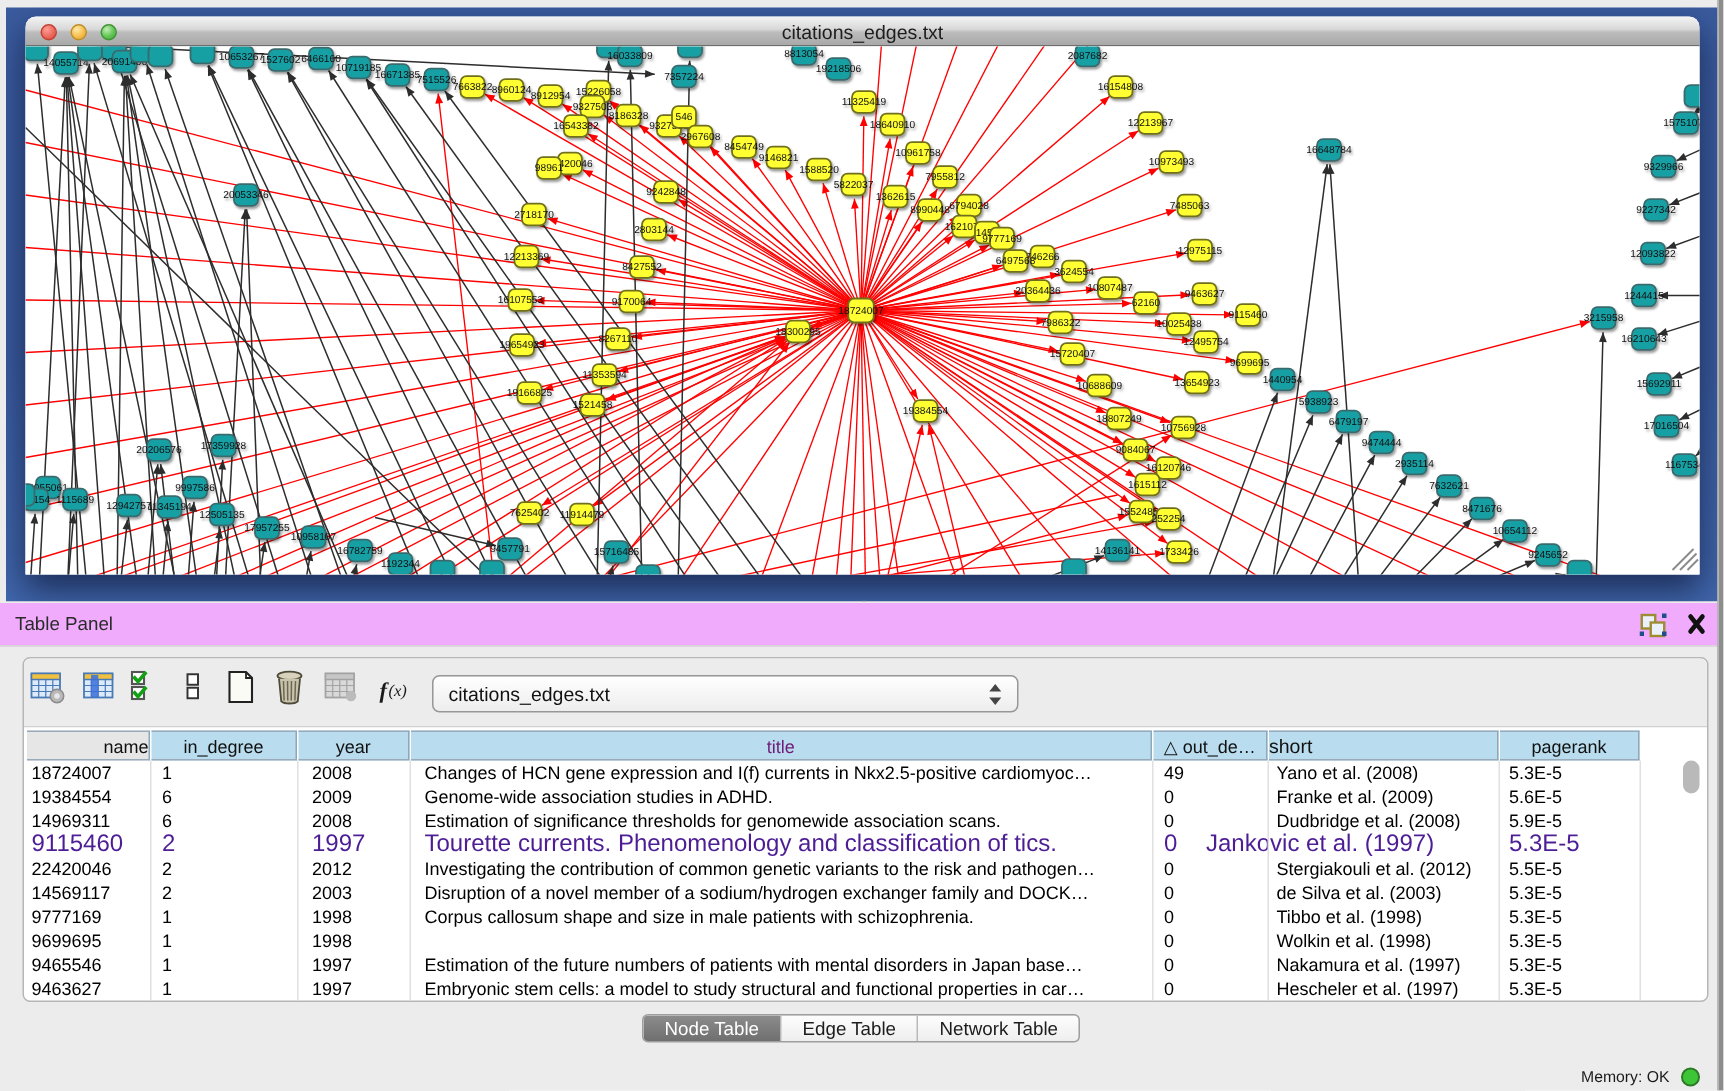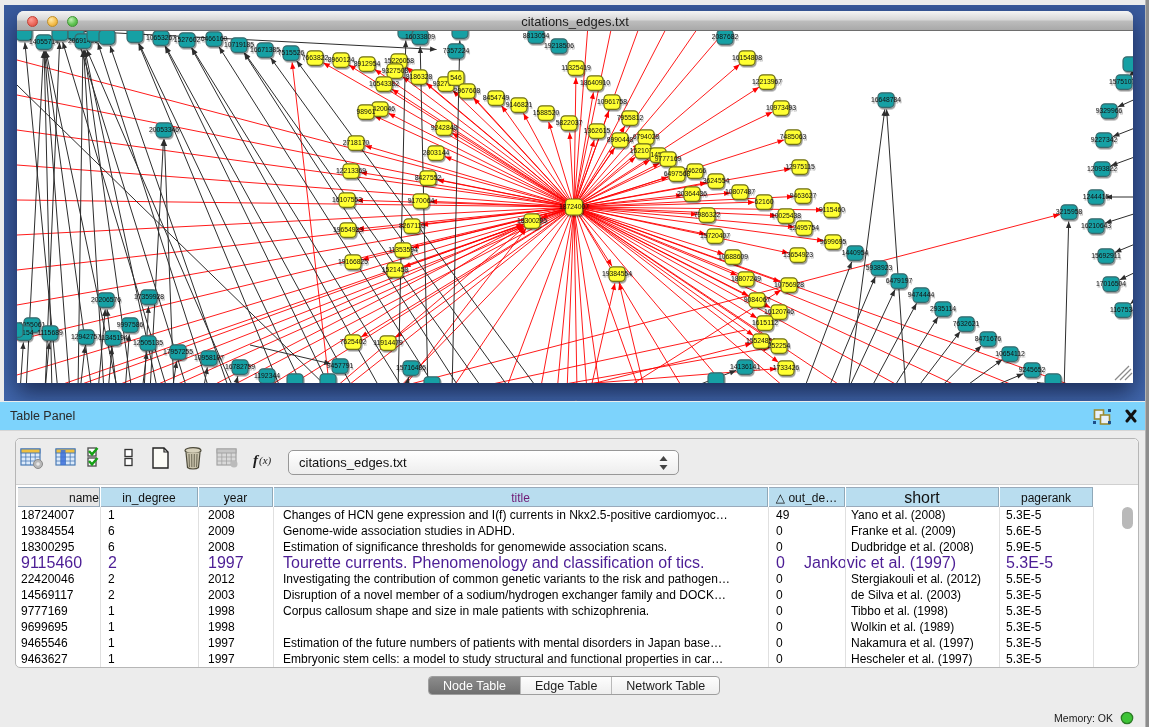--- a/index.html
+++ b/index.html
@@ -3,21 +3,21 @@
 *{margin:0;padding:0;box-sizing:border-box}
 html,body{width:1149px;height:727px;overflow:hidden;font-family:"Liberation Sans",sans-serif}
 #app{position:relative;width:1149px;height:727px;background:#ececec}
 #desktop{position:absolute;left:4px;top:5px;width:1141px;height:396px;background:linear-gradient(180deg,#3a5b9e 0%,#3a5b9e 60%,#4066ab 100%);overflow:hidden}
 #frame{position:absolute;left:13px;top:6px;width:1116px;height:372px;border-radius:7px 7px 0 0;box-shadow:0 10px 22px rgba(5,10,35,.6);background:#fff}
 #titlebar{position:absolute;left:0;top:0;width:1116px;height:20px;border-radius:7px 7px 0 0;background:linear-gradient(180deg,#f4f4f4 0%,#d8d8d8 45%,#bcbcbc 55%,#a9a9a9 100%);border-bottom:1px solid #6e6e6e}
 #titlebar .t{position:absolute;width:100%;text-align:center;top:3px;font-size:13px;color:#1d1d1d}
 .tl{position:absolute;top:4.5px;width:11px;height:11px;border-radius:50%}
 #rightedge{position:absolute;right:0;top:0;width:4px;height:727px;background:#8d8d8d;border-left:1px solid #b5b5b5}
 #panel{position:absolute;left:0;top:401px;width:1149px;height:326px;background:#ececec}
-#phead{position:absolute;left:0;top:1px;width:1145px;height:29px;background:#7dd3fc;border-bottom:1px solid #d6d6d6}
+#phead{position:absolute;left:0;top:1px;width:1145px;height:29px;background:#f0abfc;border-bottom:1px solid #d6d6d6}
 #phead .lbl{position:absolute;left:10px;top:7px;font-size:12.5px;color:#2a2a2a}
 #container{position:absolute;left:15px;top:37px;width:1124px;height:230px;background:#fff;border:1px solid #b6b6b6;border-radius:5px}
 #toolbar{position:absolute;left:0;top:0;width:1122px;height:46px;background:#ececec;border-bottom:1px solid #d0d0d0;border-radius:5px 5px 0 0}
 #combo{position:absolute;left:272px;top:11px;width:391px;height:25px;background:linear-gradient(180deg,#ffffff,#ededed);border:1px solid #979797;border-radius:5px;font-size:13px;line-height:23px;padding-left:10px;color:#111}
 #tabs{position:absolute;left:428px;top:275px;height:19px;display:flex;border:1px solid #9e9e9e;border-radius:4px;overflow:hidden;background:linear-gradient(#fdfdfd,#eee)}
 #tabs div{padding:0 14px;font-size:12.5px;line-height:18px;color:#1c1c1c}
 #tabs .sel{background:linear-gradient(#8c8c8c,#6f6f6f);color:#fff}
 #tabs .sep{width:1px;padding:0;background:#b9b9b9}
 #mem{position:absolute;right:36px;top:311px;font-size:10.5px;color:#1a1a1a}
 </style></head><body>
@@ -727,21 +727,21 @@
               <path d="M4.5 14 L8.5 9 H0.5 Z" fill="#444"></path>
             </svg>
         </div>
       </div>
       <div style="position:absolute;left:2px;top:48px;width:1120px;height:21px">
           <div style="position:absolute;left:0px;top:0;width:82px;height:20px;background:#e6e6e6;border-right:1px solid #8fa8b8;border-top:1px solid #9ab;border-bottom:1px solid #9ab;text-align:right;line-height:20px;font-size:12px;color:#111">name</div>
           <div style="position:absolute;left:83px;top:0;width:97px;height:20px;background:#b9ddef;border-right:1px solid #8fa8b8;border-top:1px solid #9ab;border-bottom:1px solid #9ab;text-align:center;line-height:20px;font-size:12px;color:#111">in_degree</div>
           <div style="position:absolute;left:181px;top:0;width:74px;height:20px;background:#b9ddef;border-right:1px solid #8fa8b8;border-top:1px solid #9ab;border-bottom:1px solid #9ab;text-align:center;line-height:20px;font-size:12px;color:#111">year</div>
           <div style="position:absolute;left:256px;top:0;width:494px;height:20px;background:#b9ddef;border-right:1px solid #8fa8b8;border-top:1px solid #9ab;border-bottom:1px solid #9ab;text-align:center;line-height:20px;font-size:12px;color:#701a75">title</div>
           <div style="position:absolute;left:751px;top:0;width:76px;height:20px;background:#b9ddef;border-right:1px solid #8fa8b8;border-top:1px solid #9ab;border-bottom:1px solid #9ab;text-align:center;line-height:20px;font-size:12px;color:#111">△ out_de…</div>
-          <div style="position:absolute;left:828px;top:0;width:153px;height:20px;background:#b9ddef;border-right:1px solid #8fa8b8;border-top:1px solid #9ab;border-bottom:1px solid #9ab;text-align:center;line-height:20px;font-size:16px;color:#111">short</div>
+          <div style="position:absolute;left:828px;top:0;width:153px;height:20px;background:#b9ddef;border-right:1px solid #8fa8b8;border-top:1px solid #9ab;border-bottom:1px solid #9ab;line-height:20px;font-size:13px;color:#111">short</div>
           <div style="position:absolute;left:982px;top:0;width:93px;height:20px;background:#b9ddef;border-right:1px solid #8fa8b8;border-top:1px solid #9ab;border-bottom:1px solid #9ab;text-align:center;line-height:20px;font-size:12px;color:#111">pagerank</div>
         </div>
         <div style="position:absolute;left:2px;top:68px;width:1120px;height:16px;font-size:12px;line-height:16px;color:#000;white-space:nowrap;overflow:hidden">
           <span style="position:absolute;left:3px">18724007</span>
           <span style="position:absolute;left:90px">1</span>
           <span style="position:absolute;left:190px">2008</span>
           <span style="position:absolute;left:265px">Changes of HCN gene expression and I(f) currents in Nkx2.5-positive cardiomyoc…</span>
           <span style="position:absolute;left:758px">49</span>
           <span style="position:absolute;left:833px">Yano et al. (2008)</span>
           <span style="position:absolute;left:988px">5.3E-5</span>
@@ -749,21 +749,21 @@
         <div style="position:absolute;left:2px;top:84px;width:1120px;height:16px;font-size:12px;line-height:16px;color:#000;white-space:nowrap;overflow:hidden">
           <span style="position:absolute;left:3px">19384554</span>
           <span style="position:absolute;left:90px">6</span>
           <span style="position:absolute;left:190px">2009</span>
           <span style="position:absolute;left:265px">Genome-wide association studies in ADHD.</span>
           <span style="position:absolute;left:758px">0</span>
           <span style="position:absolute;left:833px">Franke et al. (2009)</span>
           <span style="position:absolute;left:988px">5.6E-5</span>
         </div>
         <div style="position:absolute;left:2px;top:100px;width:1120px;height:16px;font-size:12px;line-height:16px;color:#000;white-space:nowrap;overflow:hidden">
-          <span style="position:absolute;left:3px">18300295</span>
+          <span style="position:absolute;left:3px">14969311</span>
           <span style="position:absolute;left:90px">6</span>
           <span style="position:absolute;left:190px">2008</span>
           <span style="position:absolute;left:265px">Estimation of significance thresholds for genomewide association scans.</span>
           <span style="position:absolute;left:758px">0</span>
           <span style="position:absolute;left:833px">Dudbridge et al. (2008)</span>
           <span style="position:absolute;left:988px">5.9E-5</span>
         </div>
         <div style="position:absolute;left:2px;top:116px;width:1120px;height:16px;font-size:16px;line-height:16px;color:#4c1d95;white-space:nowrap;overflow:hidden">
           <span style="position:absolute;left:3px">9115460</span>
           <span style="position:absolute;left:90px">2</span>
@@ -798,21 +798,21 @@
           <span style="position:absolute;left:265px">Corpus callosum shape and size in male patients with schizophrenia.</span>
           <span style="position:absolute;left:758px">0</span>
           <span style="position:absolute;left:833px">Tibbo et al. (1998)</span>
           <span style="position:absolute;left:988px">5.3E-5</span>
         </div>
         <div style="position:absolute;left:2px;top:180px;width:1120px;height:16px;font-size:12px;line-height:16px;color:#000;white-space:nowrap;overflow:hidden">
           <span style="position:absolute;left:3px">9699695</span>
           <span style="position:absolute;left:90px">1</span>
           <span style="position:absolute;left:190px">1998</span>
           <span style="position:absolute;left:758px">0</span>
-          <span style="position:absolute;left:833px">Wolkin et al. (1989)</span>
+          <span style="position:absolute;left:833px">Wolkin et al. (1998)</span>
           <span style="position:absolute;left:988px">5.3E-5</span>
         </div>
         <div style="position:absolute;left:2px;top:196px;width:1120px;height:16px;font-size:12px;line-height:16px;color:#000;white-space:nowrap;overflow:hidden">
           <span style="position:absolute;left:3px">9465546</span>
           <span style="position:absolute;left:90px">1</span>
           <span style="position:absolute;left:190px">1997</span>
           <span style="position:absolute;left:265px">Estimation of the future numbers of patients with mental disorders in Japan base…</span>
           <span style="position:absolute;left:758px">0</span>
           <span style="position:absolute;left:833px">Nakamura et al. (1997)</span>
           <span style="position:absolute;left:988px">5.3E-5</span>

